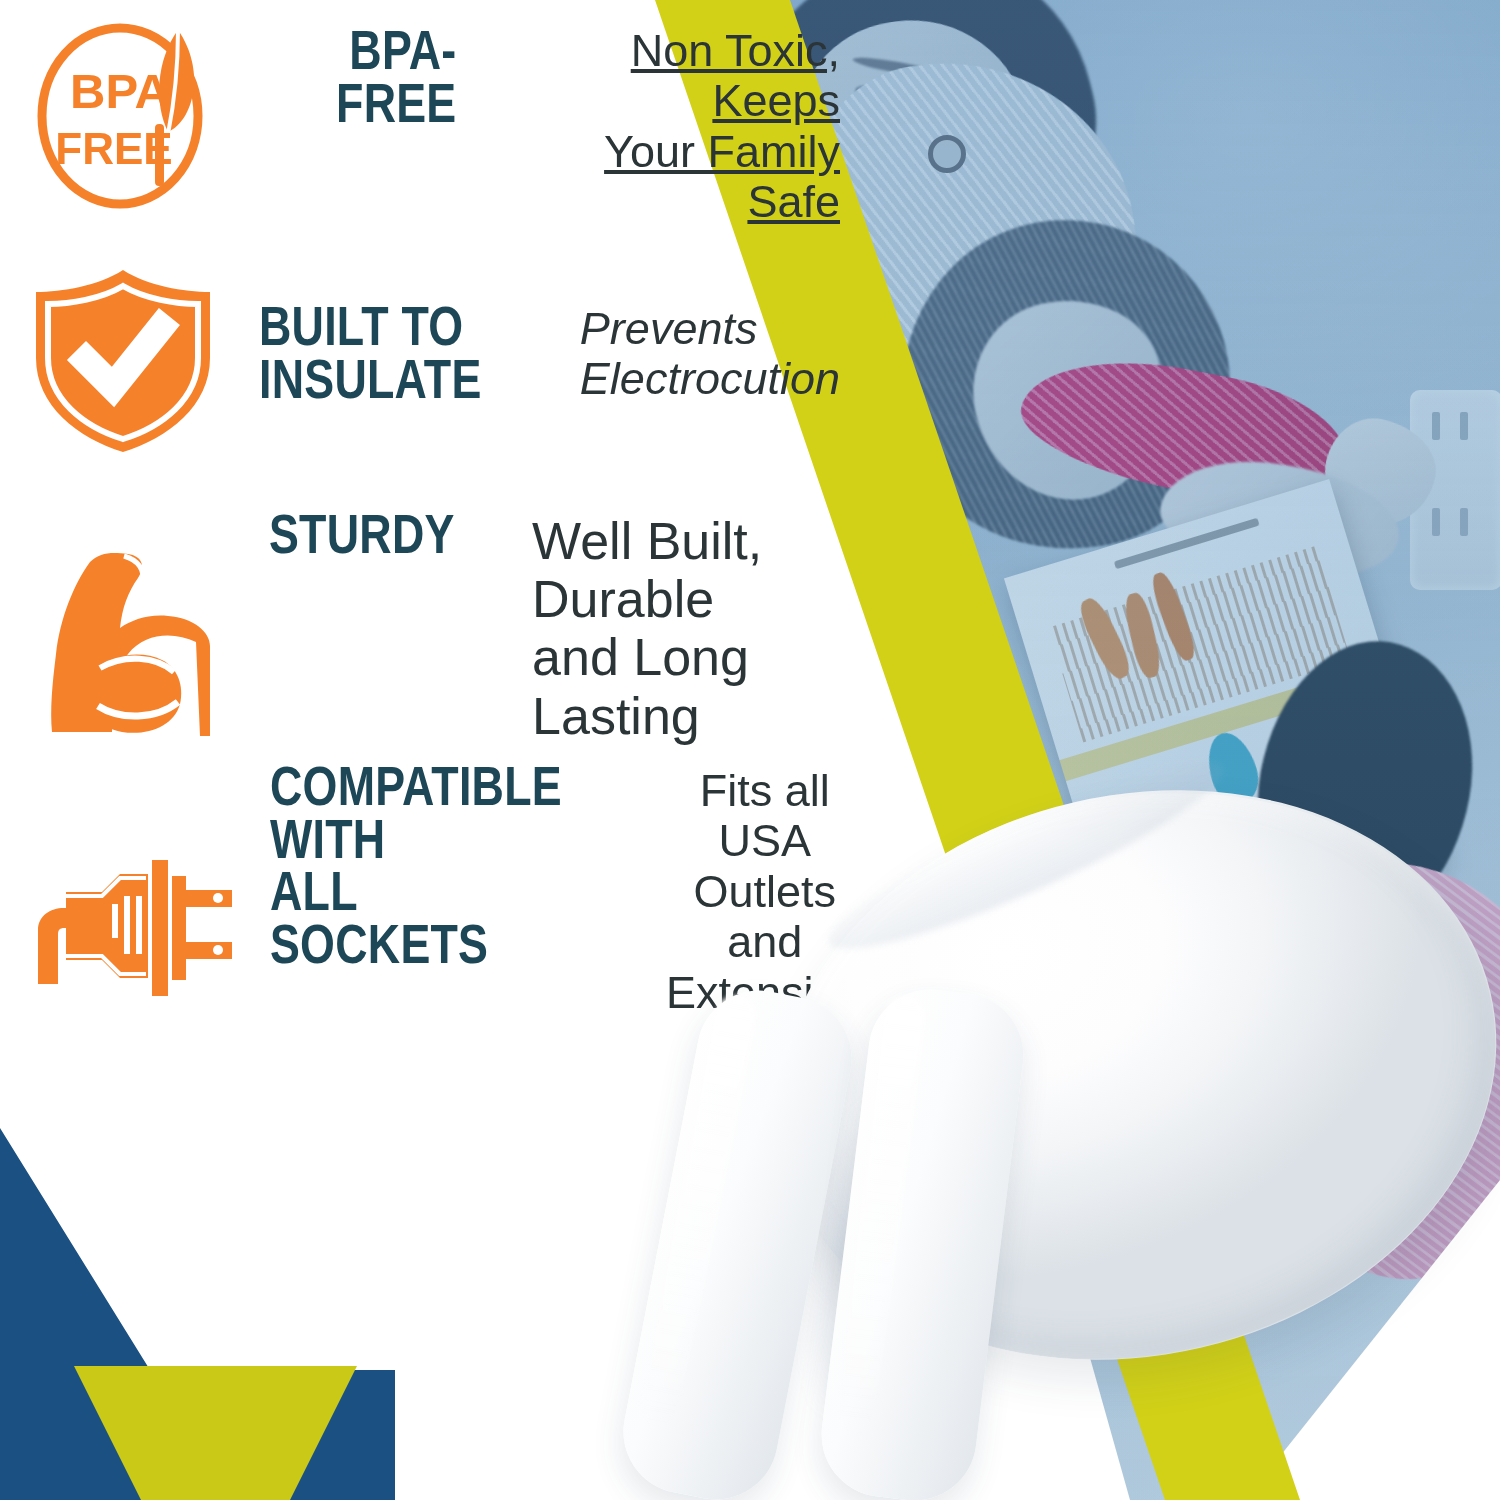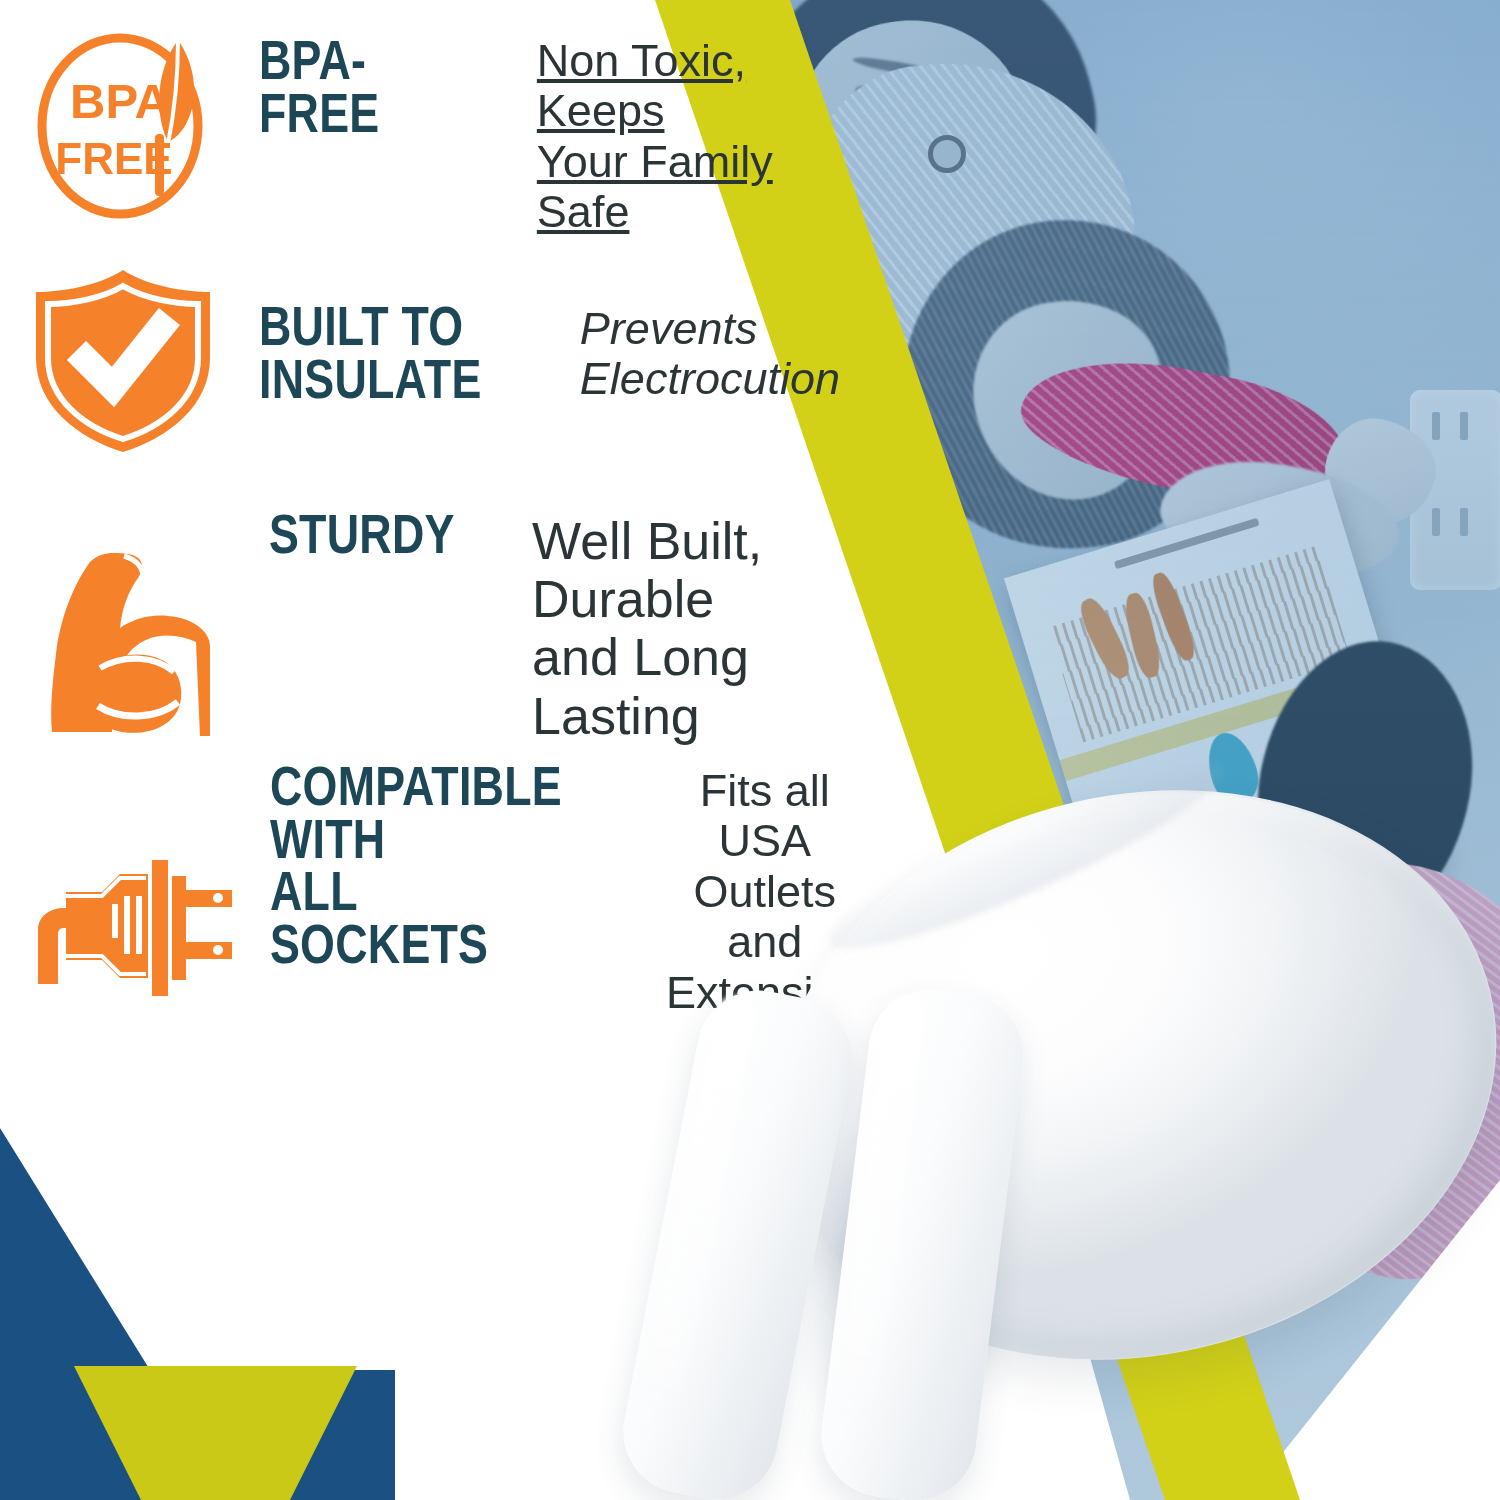--- a/index.html
+++ b/index.html
@@ -282,21 +282,21 @@
   .feat-sub{
     color:#2b3436;
     font-family:"Liberation Sans",sans-serif;
     font-weight:400;
     line-height:1.12;
     white-space:pre-line;
     margin:0;
   }
 
   
-  #f1{left:28px;top:26px;}
+  #f1{left:28px;top:16px;text-align:right;}
   #f2{left:20px;top:262px;}
   #f3{left:28px;top:496px;}
   #f4{left:28px;top:760px;}
 
   #f1 .feat-title{font-size:56px;}
   #f1 .feat-sub{font-size:45px;margin-top:2px;text-decoration:underline;}
   #f1 .feat-text{margin-left:26px;margin-top:8px;}
 
   #f2 .feat-title{font-size:56px;}
   #f2 .feat-sub{font-size:45px;margin-top:4px;font-style:italic;}

